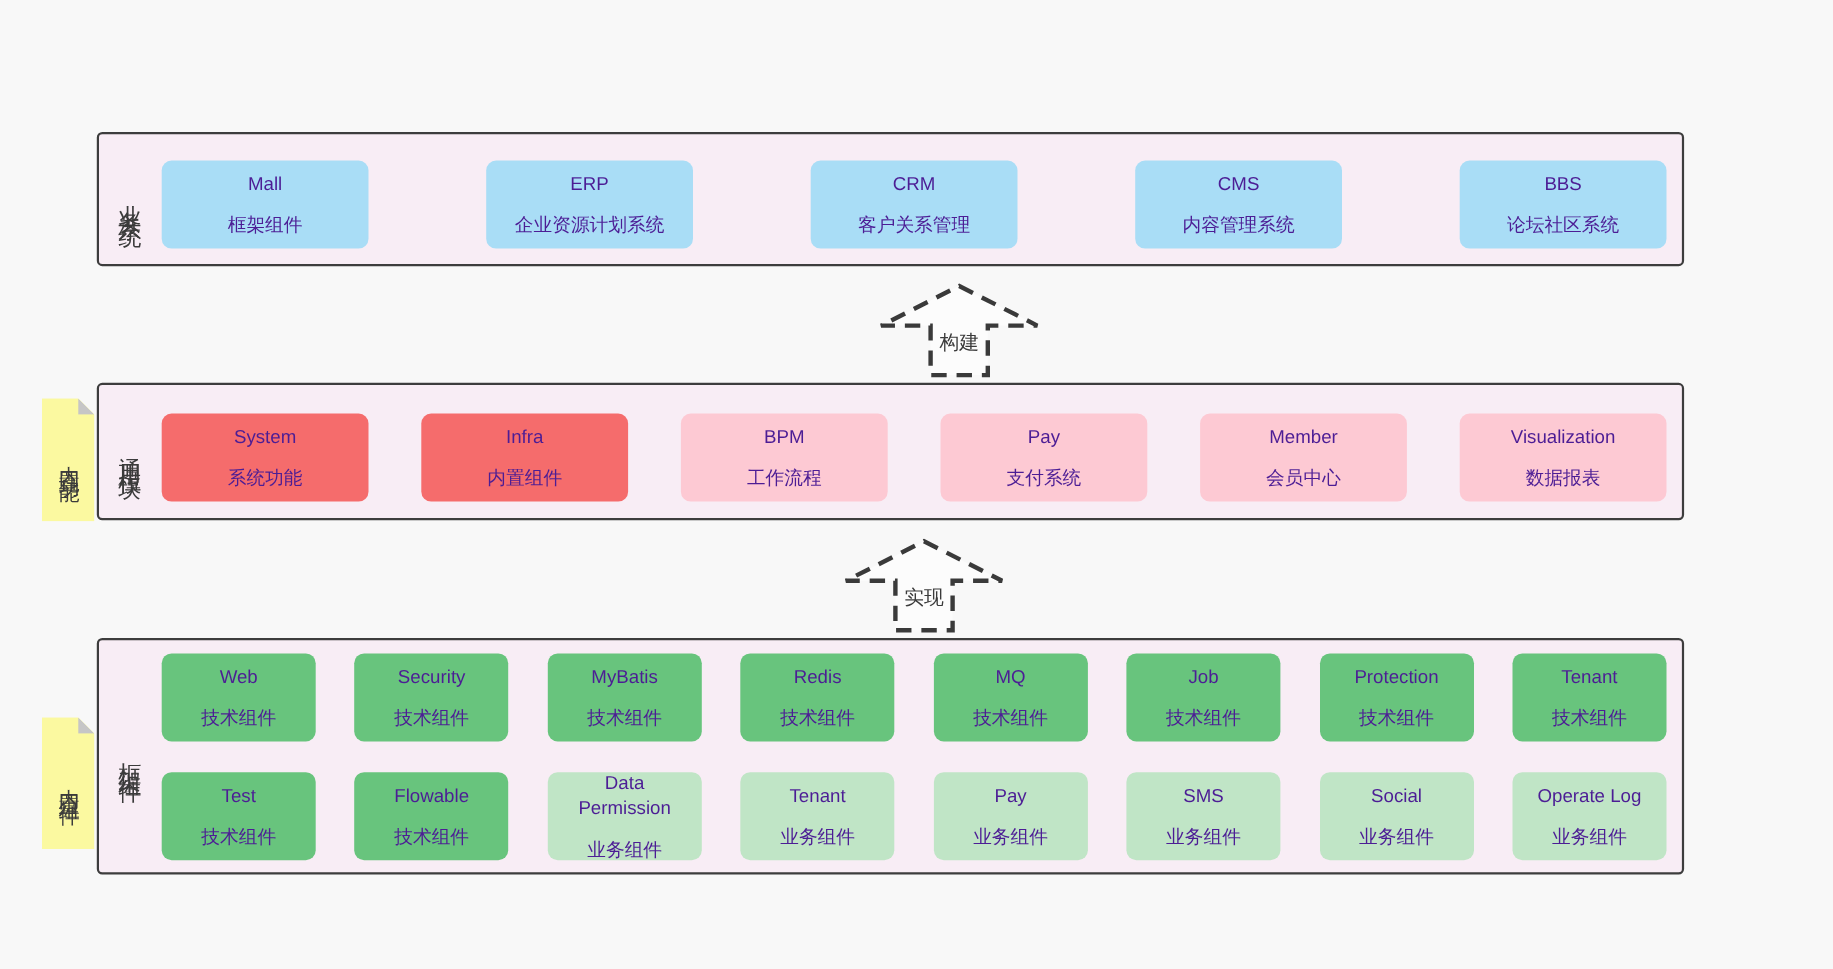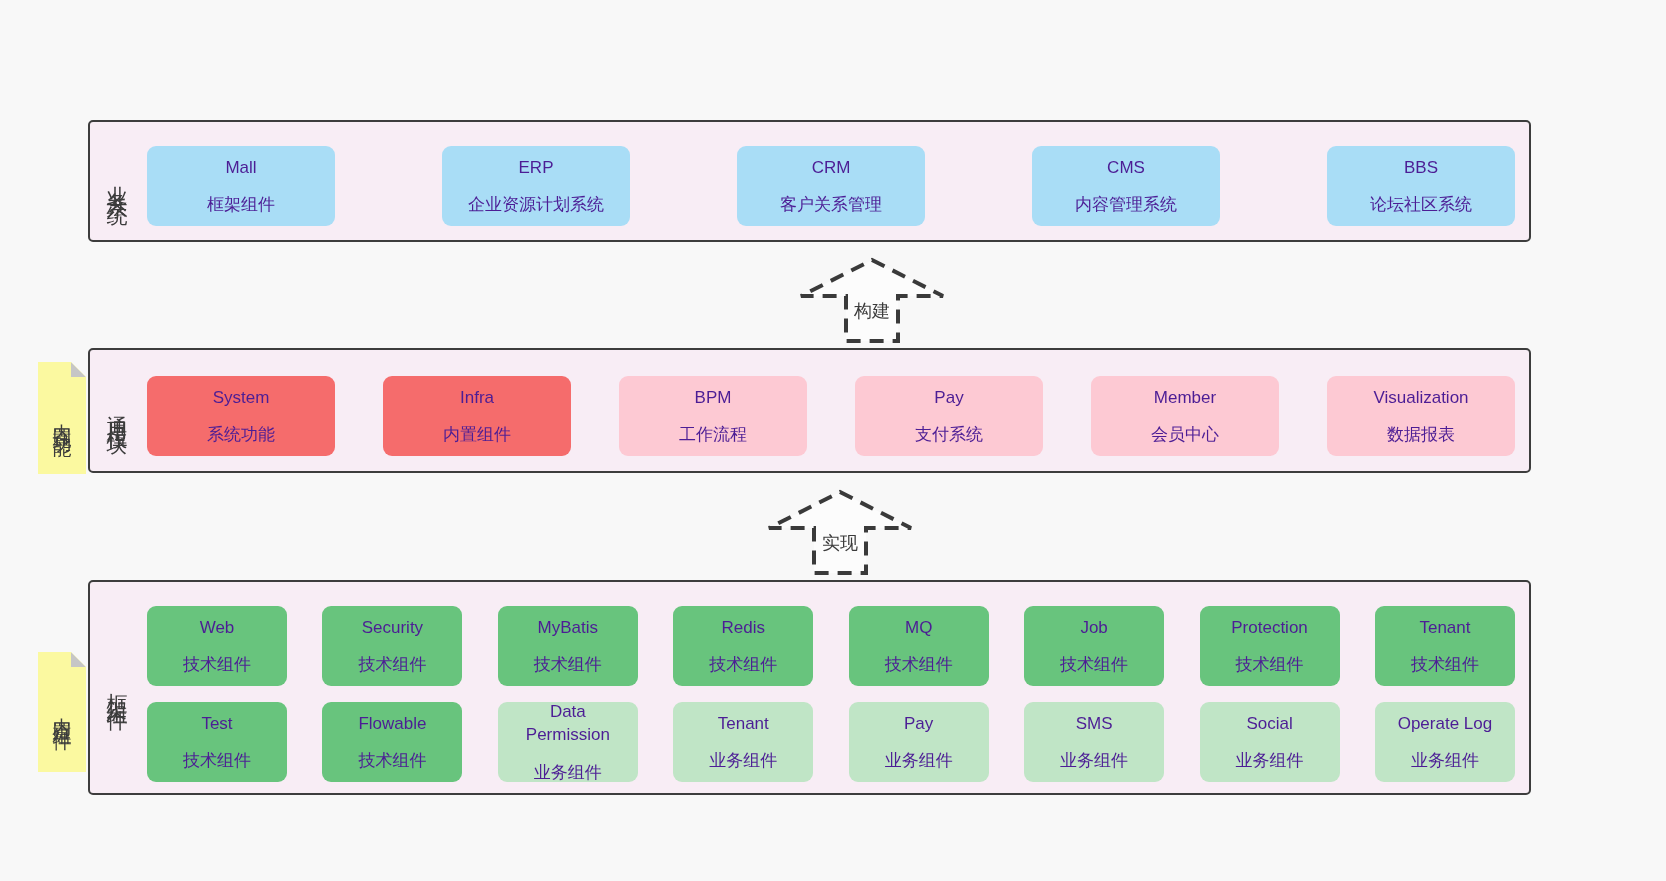--- a/index.html
+++ b/index.html
@@ -83,21 +83,21 @@
     font-size:18px;
     fill:#3b3b3b;
     font-family:"Liberation Sans","DejaVu Sans",sans-serif;
   }
   
   #sec-business   { top:120px; height:122px; }
   #sec-modules    { top:348px; height:125px;padding-left:36px; }
   #sec-components { top:580px; height:215px; }
   #sec-business .boxes-row  { top:24px; }
   #sec-modules .boxes-row   { top:26px; }
-  #sec-components .row-1    { top:24px; }
+  #sec-components .row-1    { top:12px; }
   #sec-components .row-2    { top:120px; }
   #sticky-modules    { top:362px; height:112px; }
   #sticky-components { top:652px; height:120px; }
   #arrow-build     { left:797px; top:256px; }
   #arrow-implement { left:765px; top:488px; }
 </style>
 </head>
 <body>
 
 <div class="section" id="sec-business">

